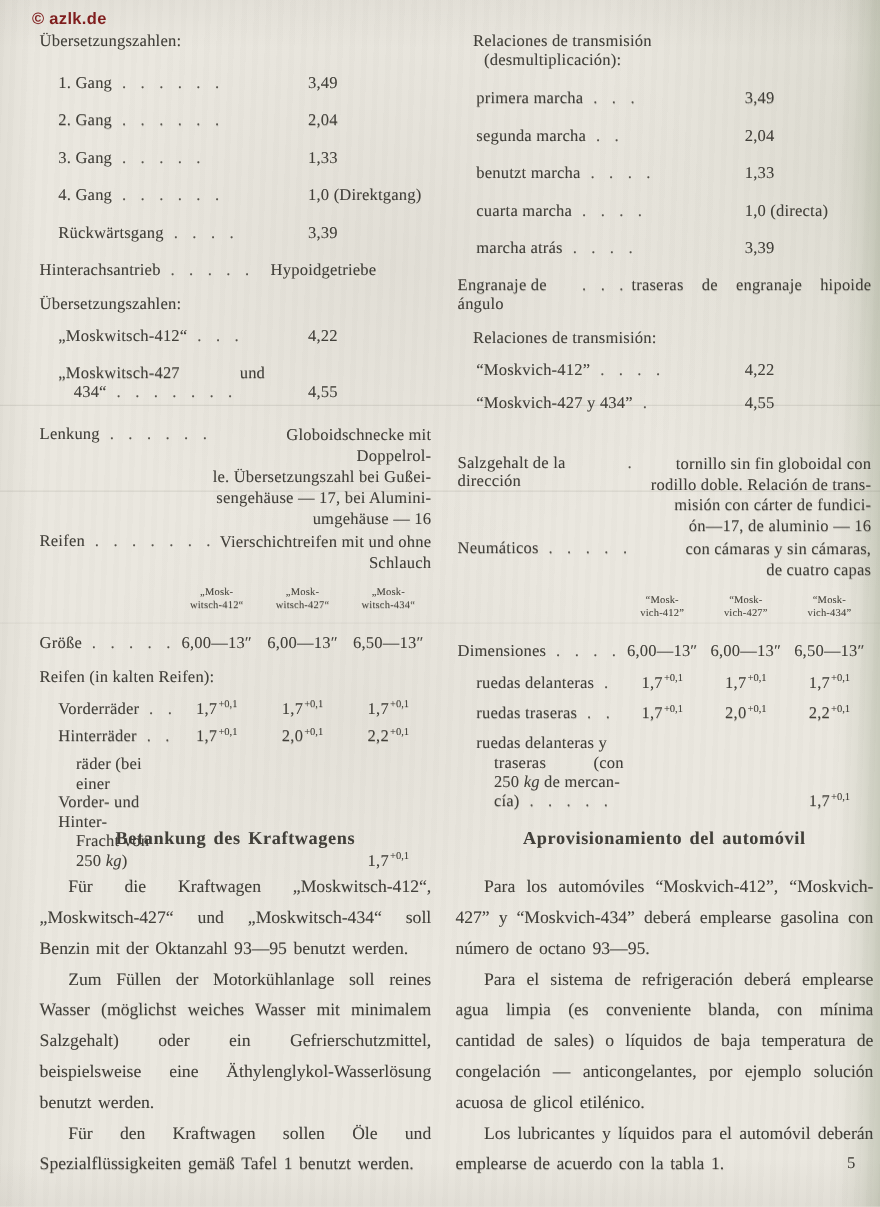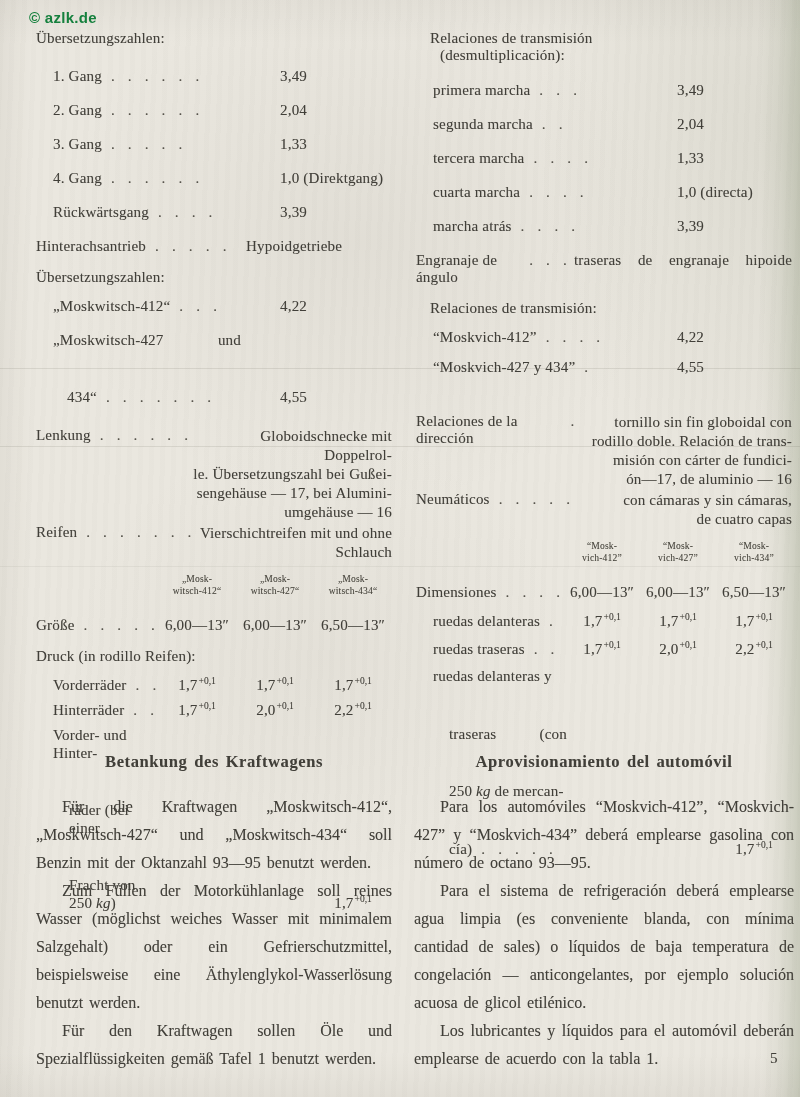--- a/index.html
+++ b/index.html
@@ -14,21 +14,21 @@
     background:
       repeating-linear-gradient(92deg, rgba(70,68,58,0.016) 0 5px, rgba(0,0,0,0) 5px 11px),
       radial-gradient(ellipse 55% 35% at 45% 22%, rgba(108,102,88,0.07), rgba(108,102,88,0) 70%),
       radial-gradient(ellipse 45% 30% at 40% 60%, rgba(108,102,88,0.05), rgba(108,102,88,0) 70%),
       radial-gradient(ellipse 40% 50% at 97% 12%, rgba(125,130,105,0.12), rgba(125,130,105,0) 75%),
       linear-gradient(to right, rgba(115,110,96,0.07) 0, rgba(0,0,0,0) 4%, rgba(0,0,0,0) 95%, rgba(125,138,108,0.10) 97.5%, rgba(118,132,100,0.28) 100%),
       linear-gradient(to bottom, rgba(108,102,90,0.06) 0, rgba(0,0,0,0) 4%, rgba(0,0,0,0) 96%, rgba(108,102,90,0.07) 100%);
   }
   .watermark { position:absolute; top:9px; left:29px;
     font-family:"Liberation Sans","DejaVu Sans",sans-serif;
-    font-size:15px; font-weight:bold; color:#15803d; letter-spacing:0.3px; text-shadow:none; }
+    font-size:15px; font-weight:bold; color:#7f1d1d; letter-spacing:0.3px; text-shadow:none; }
   .rule { position:absolute; left:0; right:0; height:1px; background:rgba(85,82,70,0.13); }
   .r1 { top:368px; } .r2 { top:446px; } .r3 { top:566px; background:rgba(85,82,70,0.07); }
 
   .col { position:absolute; top:30px; font-size:15px; letter-spacing:0.2px; }
   .col-de { left:36px;  width:356px; }
   .col-es { left:416px; width:376px; }
 
   .sect-h  { margin-bottom:21px; }
   .sect-h2 { margin-bottom:12px; }
   .col-es .sect-h, .col-es .sect-h2 { padding-left:14px; }
@@ -38,21 +38,21 @@
   .lab { flex:1 1 auto; display:flex; align-items:baseline; min-width:0; }
   .indent .lab { padding-left:17px; }
   .dots { margin-left:9px; word-spacing:9px; color:#55524a; white-space:nowrap; overflow:hidden; }
   .val { flex:0 0 112px; }
   .axle .val { flex-basis:146px; }
   .col-es .val { flex-basis:115px; }
   .col-es .axle .val { flex-basis:218px; }
   .jlast { text-align:justify; text-align-last:justify; }
 
   .row427 { align-items:flex-end; margin-bottom:21px; }
-  .row427 .lab, .combo .lab { flex-direction:column; align-items:flex-start;gap:40px; }
+  .row427 .lab, .combo .lab { flex-direction:column; align-items:flex-start; }
   .l1flex { display:flex; justify-content:space-between; width:188px; }
   .l2x { padding-left:14px;text-align:right; }
 
   .block { align-items:flex-start; margin-bottom:2px; }
   .block .val { white-space:pre-line; text-align:right; line-height:19px; flex-basis:200px; }
   .col-es .block .val { flex-basis:218px; }
   .block-tire { margin-bottom:12px; }
 
   .thead { display:flex; margin-bottom:20px; align-items:flex-end; }
   .sp { flex:1 1 auto; }
@@ -191,21 +191,21 @@
   <div class="row" style="margin-bottom:14px">
     <span class="lab">
         <span>Größe</span>
         <span class="dots">. . . . . . . .</span>
       </span>
     <span class="cell3">6,00—13″</span>
     <span class="cell3">6,00—13″</span>
     <span class="cell3">6,50—13″</span>
   </div>
 
-  <div class="phead">Druck (in rodillo Reifen):</div>
+  <div class="phead">Reifen (in kalten Reifen):</div>
 
   <div class="row indent tight">
     <span class="lab">
         <span>Vorderräder</span>
         <span class="dots">. . . .</span>
       </span>
     <span class="cell3"><span>1,7</span><sup>+0,1</sup></span>
     <span class="cell3"><span>1,7</span><sup>+0,1</sup></span>
     <span class="cell3"><span>1,7</span><sup>+0,1</sup></span>
   </div>
@@ -214,22 +214,22 @@
         <span>Hinterräder</span>
         <span class="dots">. . . . .</span>
       </span>
     <span class="cell3"><span>1,7</span><sup>+0,1</sup></span>
     <span class="cell3"><span>2,0</span><sup>+0,1</sup></span>
     <span class="cell3"><span>2,2</span><sup>+0,1</sup></span>
   </div>
 
   <div class="row indent combo">
     <span class="lab">
+      <span class="cl ind">räder (bei einer</span>
       <span class="cl">Vorder- und Hinter-</span>
-      <span class="cl ind">räder (bei einer</span>
       <span class="cl ind"><span>Fracht von 250 </span><i>kg</i><span>)</span></span>
     </span>
     <span class="cell3"></span>
     <span class="cell3"></span>
     <span class="cell3"><span>1,7</span><sup>+0,1</sup></span>
   </div>
 </div>
 
 <div class="col col-es">
   <div class="sect-h two" style="margin-bottom:0">Relaciones de transmisión</div>
@@ -244,21 +244,21 @@
   </div>
   <div class="row indent">
     <span class="lab">
         <span>segunda marcha</span>
         <span class="dots">. .</span>
       </span>
     <span class="val">2,04</span>
   </div>
   <div class="row indent">
     <span class="lab">
-        <span>tercera marcha</span>
+        <span>benutzt marcha</span>
         <span class="dots">. . . .</span>
       </span>
     <span class="val">1,33</span>
   </div>
   <div class="row indent">
     <span class="lab">
         <span>cuarta marcha</span>
         <span class="dots">. . . .</span>
       </span>
     <span class="val">1,0 (directa)</span>
@@ -291,21 +291,21 @@
   <div class="row indent" style="margin-bottom:37px">
     <span class="lab">
         <span>“Moskvich-427 y 434”</span>
         <span class="dots">.</span>
       </span>
     <span class="val">4,55</span>
   </div>
 
   <div class="row block">
     <span class="lab">
-        <span>Relaciones de la dirección</span>
+        <span>Salzgehalt de la dirección</span>
         <span class="dots">.</span>
       </span>
     <span class="val">tornillo sin fin globoidal con
 rodillo doble. Relación de trans-
 misión con cárter de fundici-
 ón—17, de aluminio — 16</span>
   </div>
 
   <div class="row block block-tire">
     <span class="lab">

